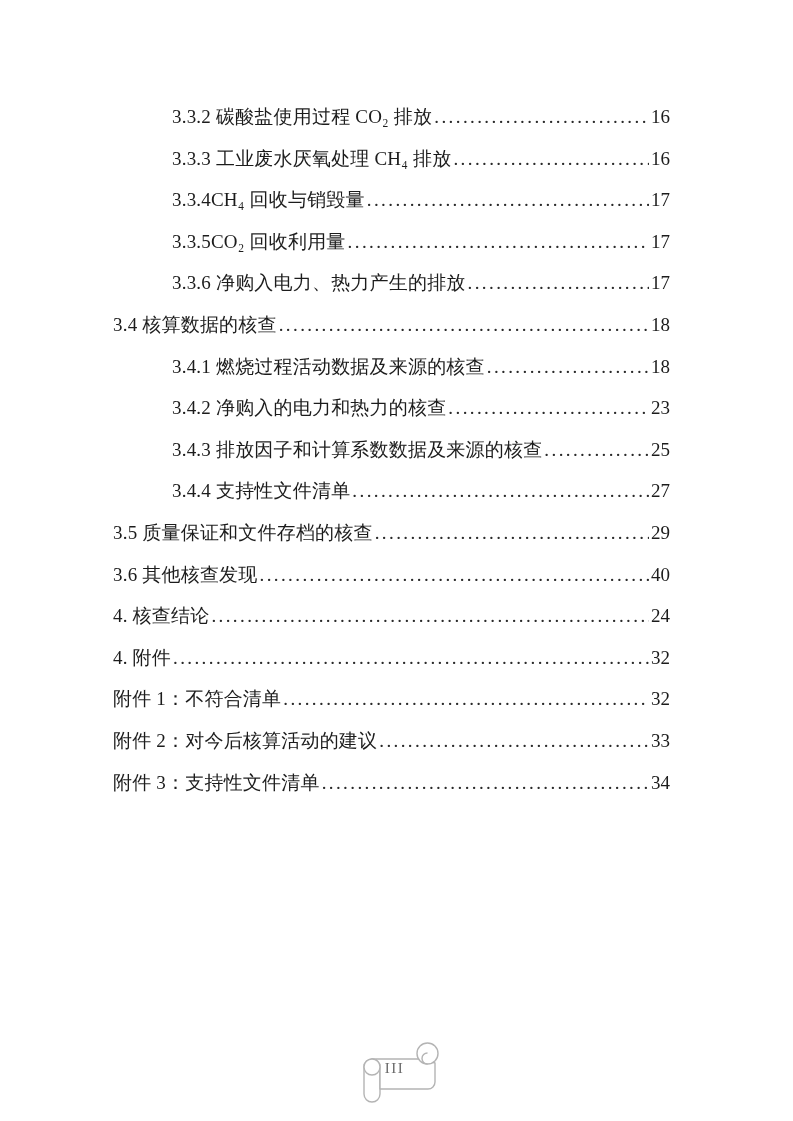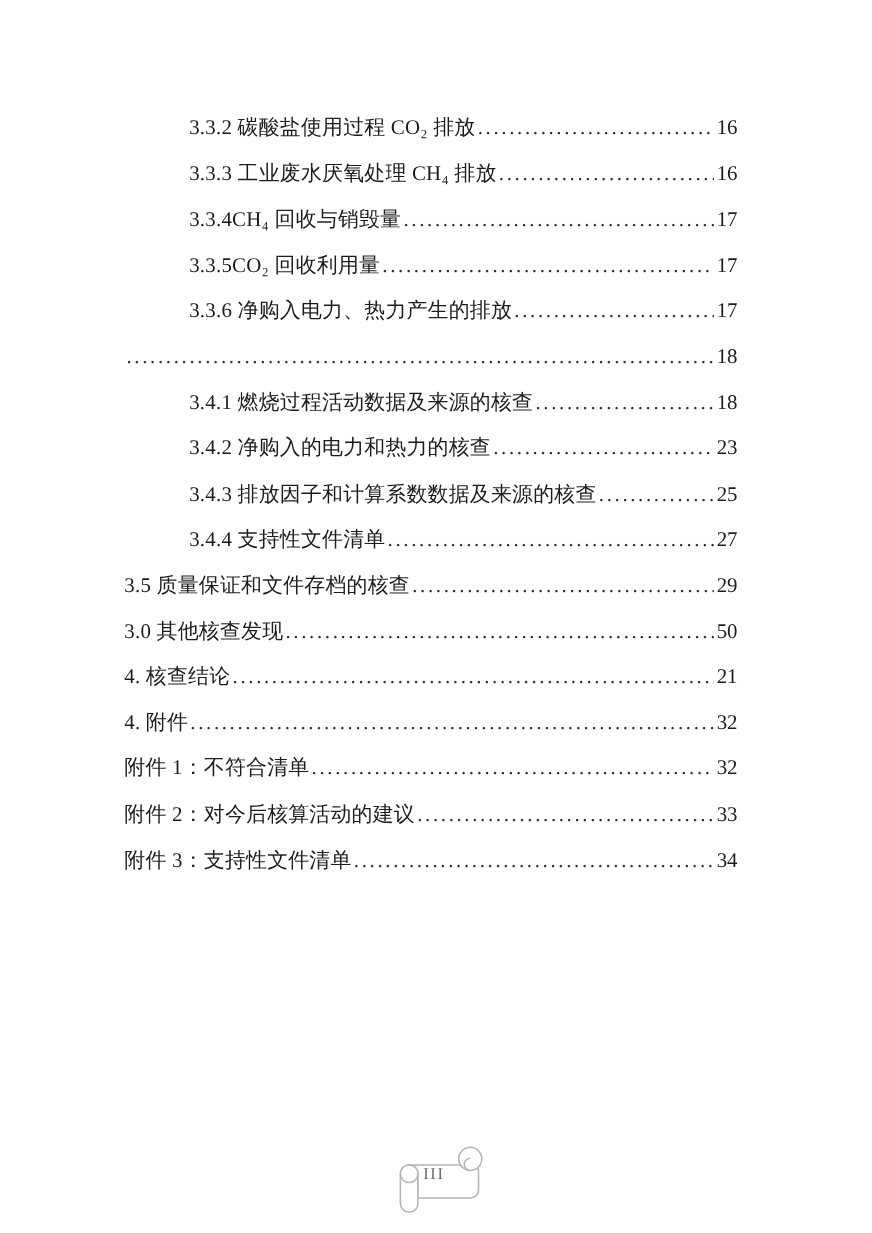--- a/index.html
+++ b/index.html
@@ -43,21 +43,21 @@
     min-width: 0;
     overflow: hidden;
     white-space: nowrap;
     letter-spacing: 2.4px;
     color: #2a2a2a;
     margin-left: 2px;
     margin-right: 2px;
   }
   .toc-page {
     flex: 0 0 auto;
-    text-align: center;
+    text-align: left;
     min-width: 20px;
   }
   .footer-ornament {
     position: absolute;
     left: 50%;
     top: 1038px;
     transform: translateX(-50%);
     width: 100px;
     height: 68px;
   }
@@ -101,20 +101,21 @@
         <span class="toc-label">3.3.5CO₂ 回收利用量</span>
         <span class="toc-dots">........................................................................................................................................................................................................</span>
         <span class="toc-page">17</span>
       </div>
       <div class="toc-row indent">
         <span class="toc-label">3.3.6 净购入电力、热力产生的排放</span>
         <span class="toc-dots">........................................................................................................................................................................................................</span>
         <span class="toc-page">17</span>
       </div>
       <div class="toc-row">
+        <span class="toc-label">3.4 核算数据的核查</span>
         <span class="toc-dots">........................................................................................................................................................................................................</span>
         <span class="toc-page">18</span>
       </div>
       <div class="toc-row indent">
         <span class="toc-label">3.4.1 燃烧过程活动数据及来源的核查</span>
         <span class="toc-dots">........................................................................................................................................................................................................</span>
         <span class="toc-page">18</span>
       </div>
       <div class="toc-row indent">
         <span class="toc-label">3.4.2 净购入的电力和热力的核查</span>
@@ -130,28 +131,28 @@
         <span class="toc-label">3.4.4 支持性文件清单</span>
         <span class="toc-dots">........................................................................................................................................................................................................</span>
         <span class="toc-page">27</span>
       </div>
       <div class="toc-row">
         <span class="toc-label">3.5 质量保证和文件存档的核查</span>
         <span class="toc-dots">........................................................................................................................................................................................................</span>
         <span class="toc-page">29</span>
       </div>
       <div class="toc-row">
-        <span class="toc-label">3.0 其他核查发现</span>
+        <span class="toc-label">3.6 其他核查发现</span>
         <span class="toc-dots">........................................................................................................................................................................................................</span>
-        <span class="toc-page">50</span>
+        <span class="toc-page">40</span>
       </div>
       <div class="toc-row">
         <span class="toc-label">4. 核查结论</span>
         <span class="toc-dots">........................................................................................................................................................................................................</span>
-        <span class="toc-page">21</span>
+        <span class="toc-page">24</span>
       </div>
       <div class="toc-row">
         <span class="toc-label">4. 附件</span>
         <span class="toc-dots">........................................................................................................................................................................................................</span>
         <span class="toc-page">32</span>
       </div>
       <div class="toc-row">
         <span class="toc-label">附件 1：不符合清单</span>
         <span class="toc-dots">........................................................................................................................................................................................................</span>
         <span class="toc-page">32</span>

